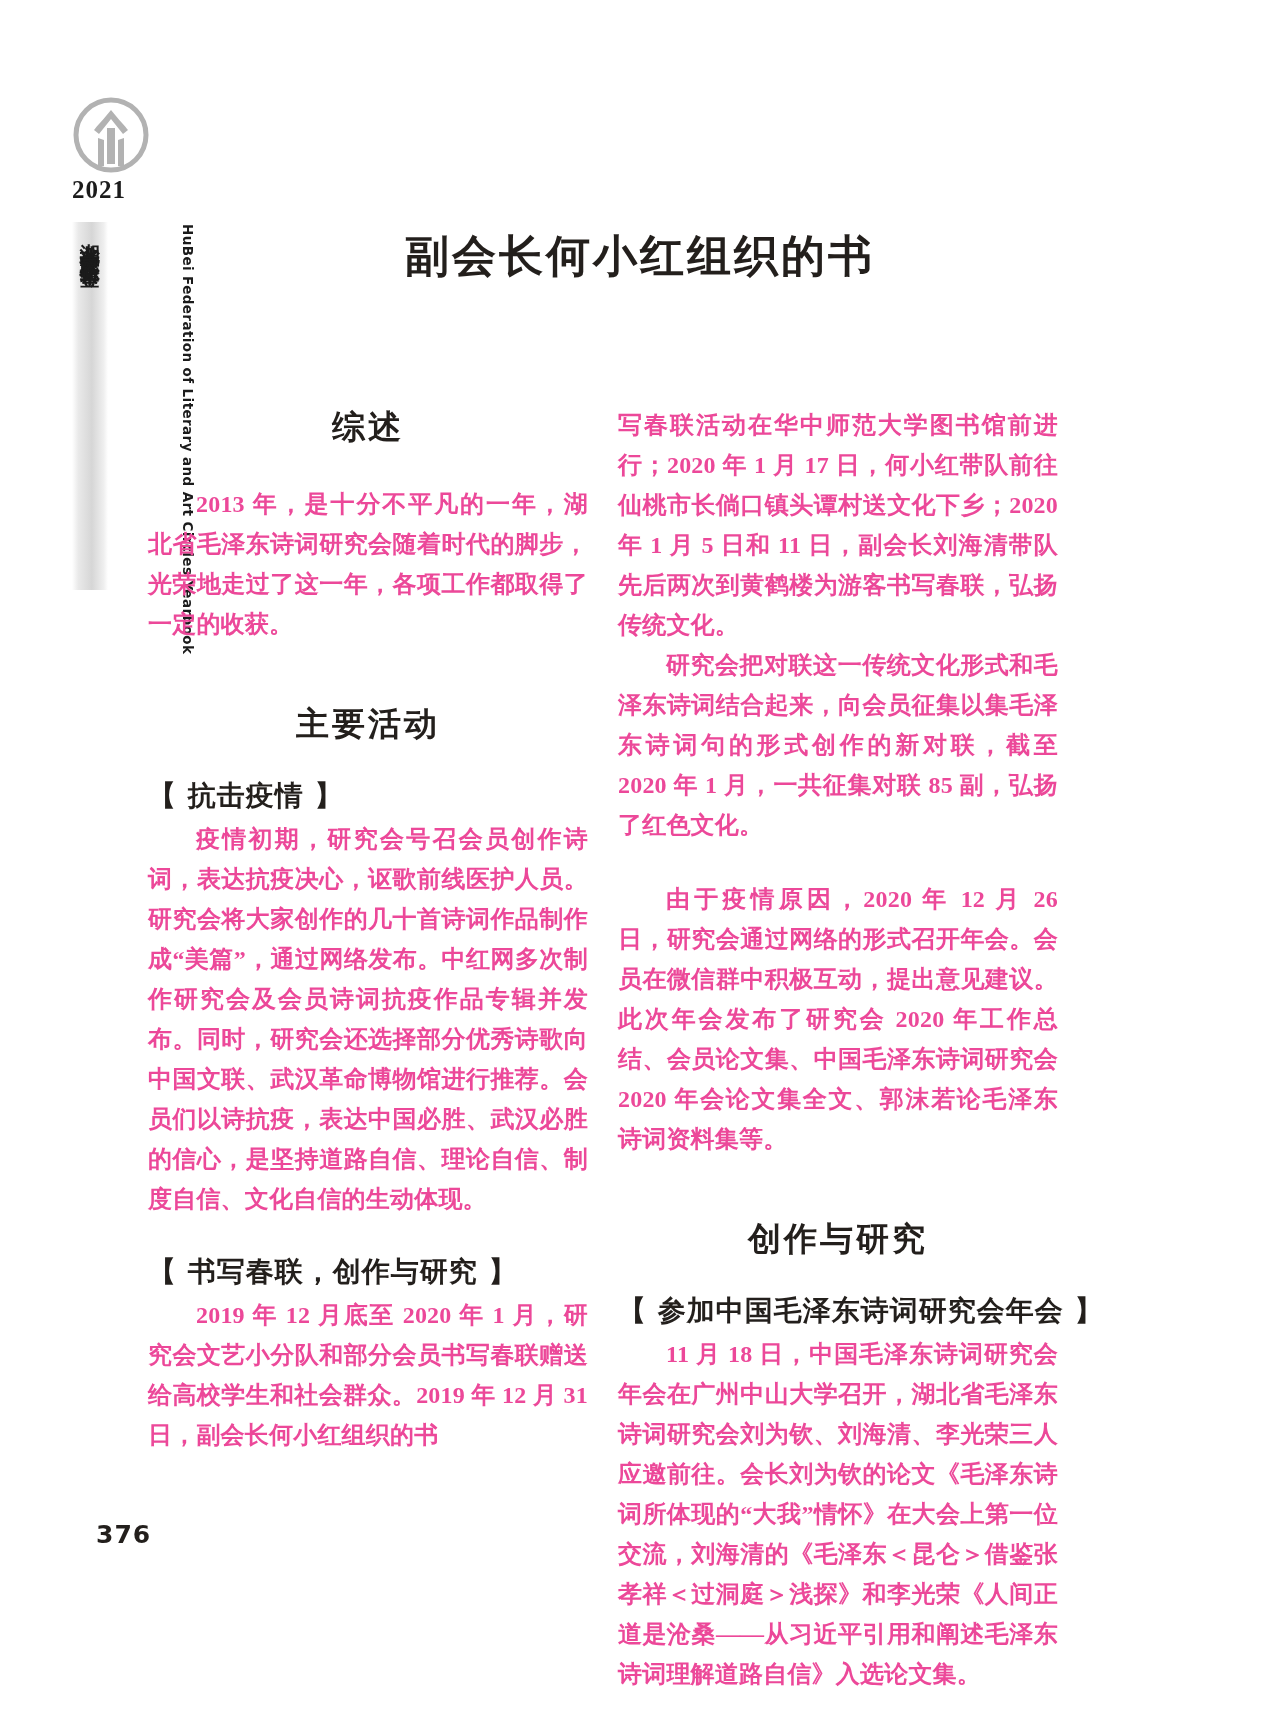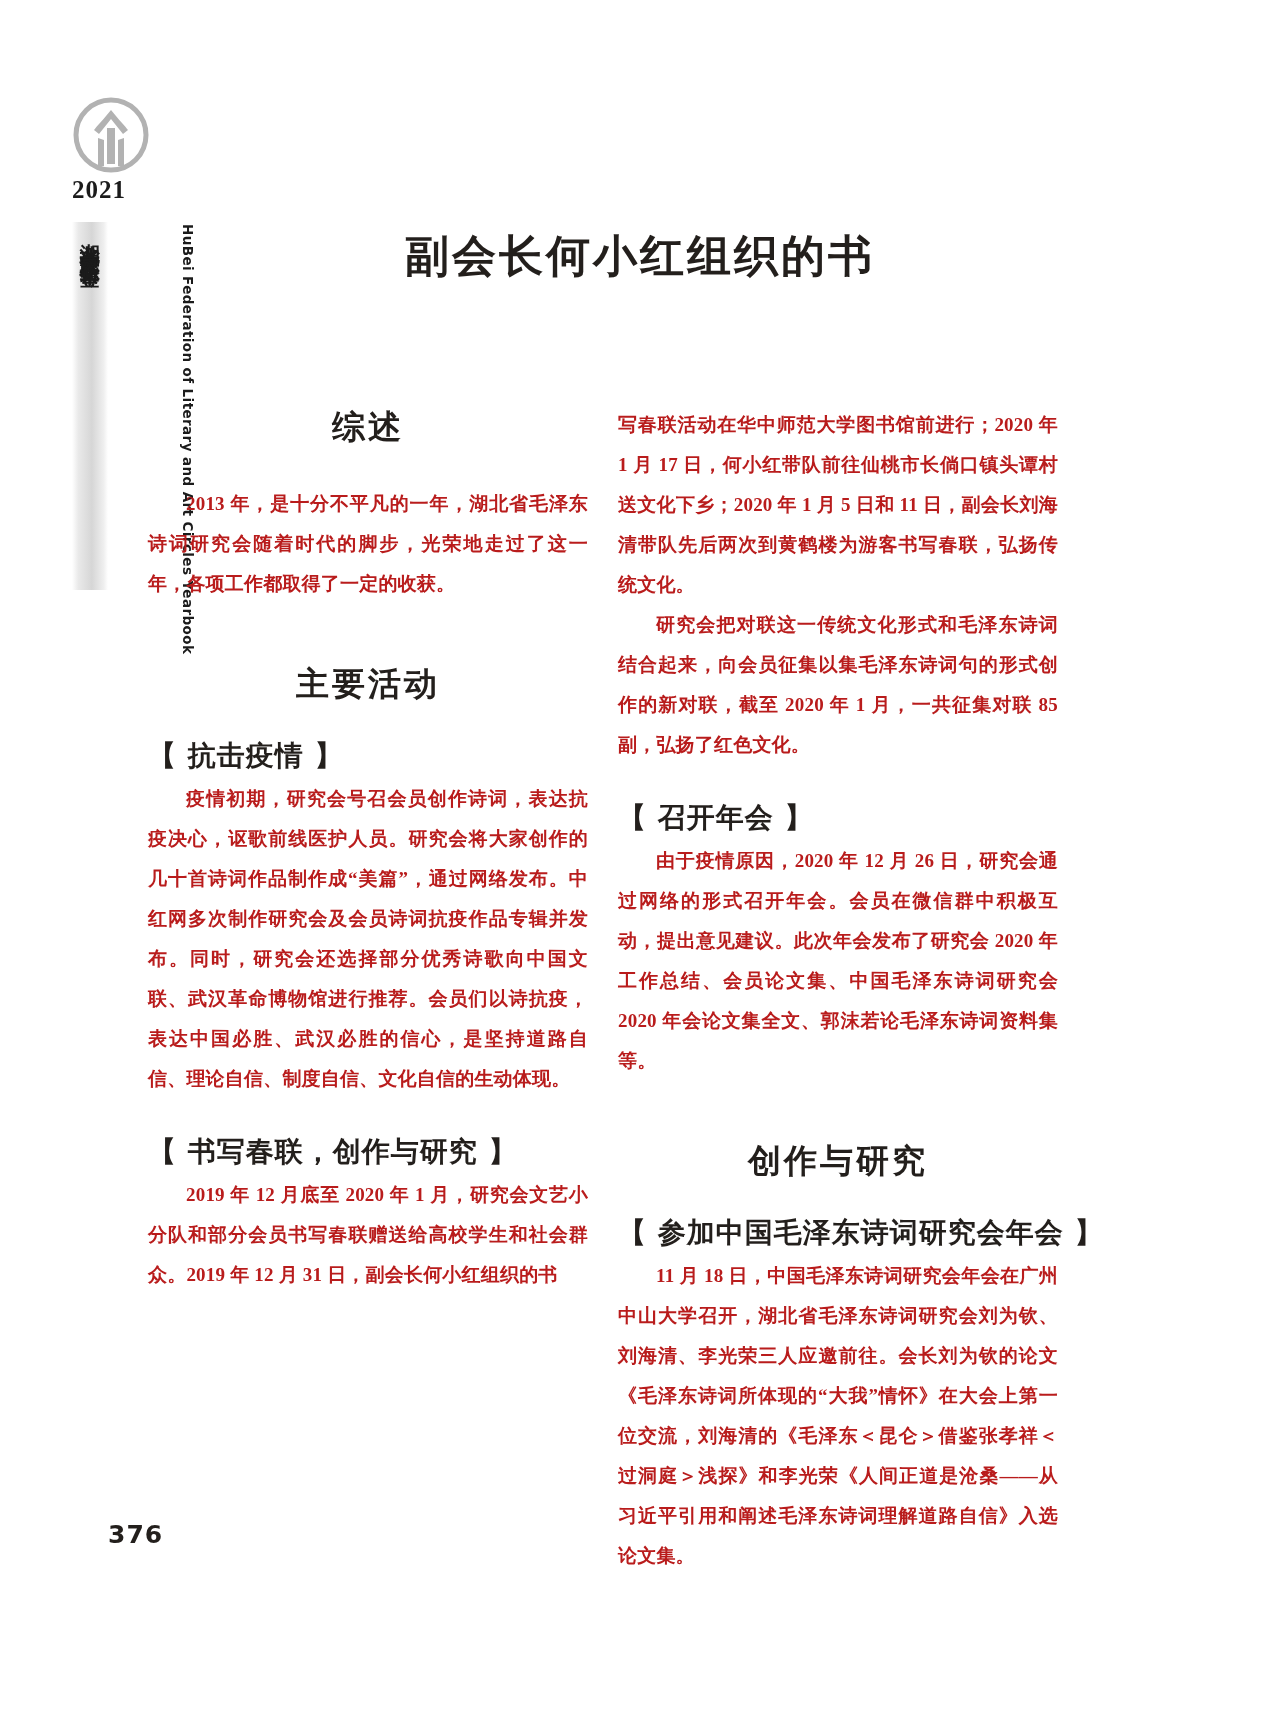--- a/index.html
+++ b/index.html
@@ -123,36 +123,36 @@
     letter-spacing: 1px;
     color: #231f1c;
     margin: 0 0 4px 0;
     white-space: nowrap;
   }
 
   p.para {
     margin: 0;
     font-family: "Liberation Serif", "DejaVu Serif", serif;
     font-weight: 700;
-    font-size: 19px;
+    font-size: 24px;
     line-height: 40px;
     letter-spacing: 0.2px;
     text-align: justify;
     text-justify: inter-ideograph;
     text-indent: 2em;
-    color: #b91c1c;
+    color: #ec4899;
   }
   p.para.noindent { text-indent: 0; }
   .gap-md { height: 34px; }
   .gap-lg { height: 58px; }
 
   
   .folio {
     position: absolute;
-    left: 108px;
+    left: 96px;
     top: 1520px;
     font-family: "DejaVu Sans", sans-serif;
     font-weight: 700;
     font-size: 25px;
     letter-spacing: 1px;
     color: #231f1c;
   }
 </style>
 </head>
 <body>
@@ -193,21 +193,20 @@
       <div class="gap-md"></div>
       <h3 class="sub-head">【 书写春联，创作与研究 】</h3>
       <p class="para">2019 年 12 月底至 2020 年 1 月，研究会文艺小分队和部分会员书写春联赠送给高校学生和社会群众。2019 年 12 月 31 日，副会长何小红组织的书</p>
     </div>
 
     <div class="col col-right">
       <p class="para noindent">写春联活动在华中师范大学图书馆前进行；2020 年 1 月 17 日，何小红带队前往仙桃市长倘口镇头谭村送文化下乡；2020 年 1 月 5 日和 11 日，副会长刘海清带队先后两次到黄鹤楼为游客书写春联，弘扬传统文化。</p>
       <p class="para">研究会把对联这一传统文化形式和毛泽东诗词结合起来，向会员征集以集毛泽东诗词句的形式创作的新对联，截至 2020 年 1 月，一共征集对联 85 副，弘扬了红色文化。</p>
 
       <div class="gap-md"></div>
-      <h3 class="sub-head">【 召开年会 】</h3>
       <p class="para">由于疫情原因，2020 年 12 月 26 日，研究会通过网络的形式召开年会。会员在微信群中积极互动，提出意见建议。此次年会发布了研究会 2020 年工作总结、会员论文集、中国毛泽东诗词研究会 2020 年会论文集全文、郭沫若论毛泽东诗词资料集等。</p>
 
       <div class="gap-lg"></div>
       <h2 class="sec-head tight">创作与研究</h2>
 
       <h3 class="sub-head">【 参加中国毛泽东诗词研究会年会 】</h3>
       <p class="para">11 月 18 日，中国毛泽东诗词研究会年会在广州中山大学召开，湖北省毛泽东诗词研究会刘为钦、刘海清、李光荣三人应邀前往。会长刘为钦的论文《毛泽东诗词所体现的“大我”情怀》在大会上第一位交流，刘海清的《毛泽东＜昆仑＞借鉴张孝祥＜过洞庭＞浅探》和李光荣《人间正道是沧桑——从习近平引用和阐述毛泽东诗词理解道路自信》入选论文集。</p>
     </div>
 
   </div>

